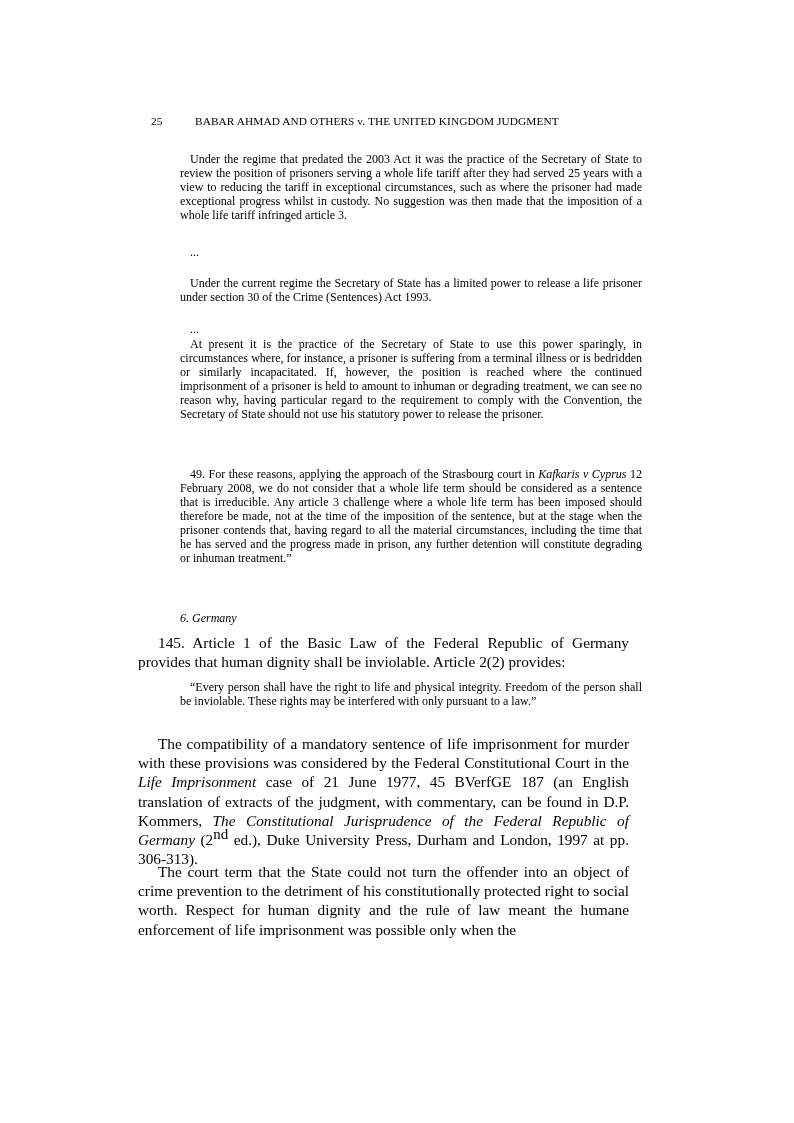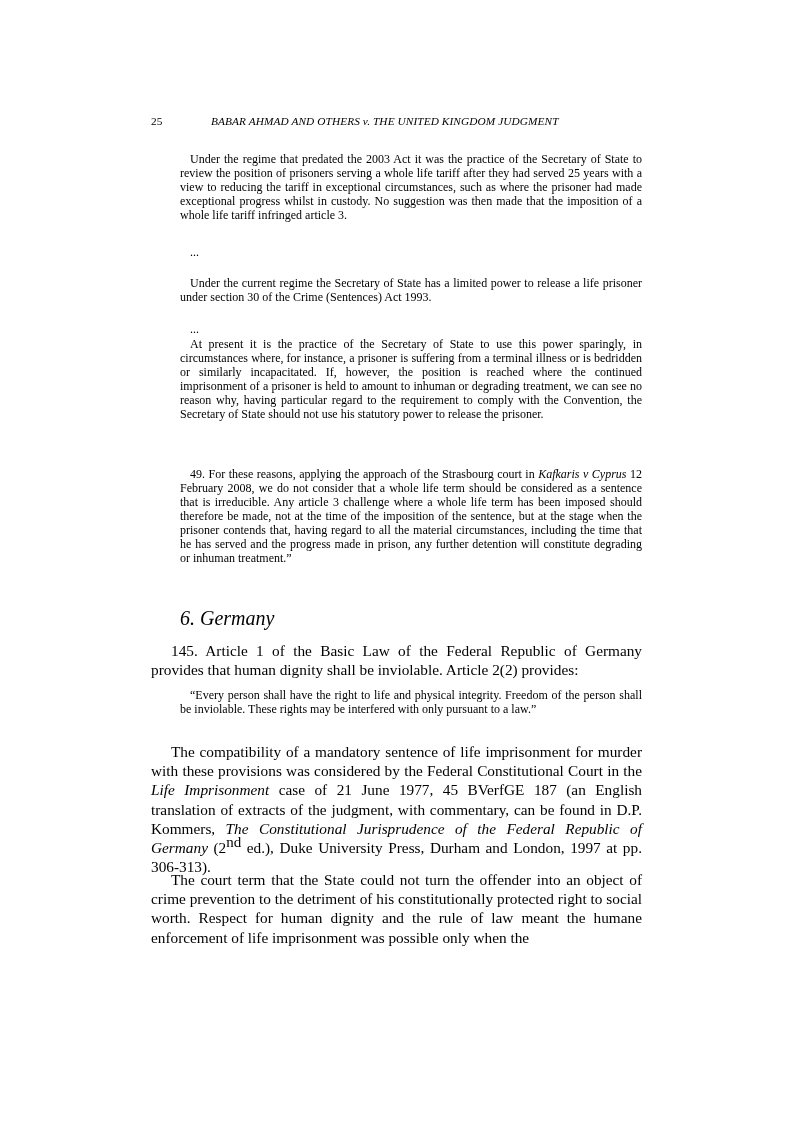--- a/index.html
+++ b/index.html
@@ -1,25 +1,25 @@
 <!DOCTYPE html>
 <html><head>
   <meta charset="utf-8">
   <style>
     html, body { margin: 0; padding: 0; background: #ffffff; }
     body { width: 794px; height: 1123px; position: relative; overflow: hidden;
            font-family: "Liberation Serif", "DejaVu Serif", serif; color: #000; }
     .header { position: absolute; top: 114px; left: 151px; width: 491px; font-size: 11.3px; line-height: 14px; }
     .header .pagenum { position: absolute; left: 0; top: 0; }
-    .header .running { position: absolute; left: 60px; top: 0; letter-spacing: 0.1px; font-style: italic; }
+    .header .running { position: absolute; left: 44px; top: 0; letter-spacing: 0.1px; }
     .quote { position: absolute; left: 180px; width: 462px; font-size: 12px; line-height: 14px; text-align: justify; }
     .quote p { margin: 0; text-indent: 10px; }
     .ellipsis { position: absolute; left: 190px; font-size: 12px; line-height: 15.6px; }
-    .heading { position: absolute; left: 180px; top: 608px; font-size: 20px; font-style: italic; line-height: 20px; }
-    .body { position: absolute; left: 151px; width: 491px; font-size: 15.3px; line-height: 19.2px; text-align: justify; margin-top: 8px; }
+    .heading { position: absolute; left: 180px; top: 608px; font-size: 12px; font-style: italic; line-height: 20px; }
+    .body { position: absolute; left: 138px; width: 491px; font-size: 15.3px; line-height: 19.2px; text-align: justify; }
     .body p { margin: 0; text-indent: 20px; }
     i { font-style: italic; }
     sup { font-size: 15px; line-height: 0; vertical-align: 6px; }
   </style>
 </head>
 <body>
 
 <div class="header">
   <span class="pagenum">25</span>
   <span class="running">BABAR AHMAD AND OTHERS v. THE UNITED KINGDOM JUDGMENT</span>
@@ -44,21 +44,21 @@
 <div class="quote" style="top:467px;">
   <p><span>49.  For these reasons, applying the approach of the Strasbourg court in </span><i>Kafkaris v Cyprus</i><span> 12 February 2008, we do not consider that a whole life term should be considered as a sentence that is irreducible. Any article 3 challenge where a whole life term has been imposed should therefore be made, not at the time of the imposition of the sentence, but at the stage when the prisoner contends that, having regard to all the material circumstances, including the time that he has served and the progress made in prison, any further detention will constitute degrading or inhuman treatment.”</span></p>
 </div>
 
 <div class="heading">6.  Germany</div>
 
 <div class="body" style="top:633px;">
   <p>145.  Article 1 of the Basic Law of the Federal Republic of Germany provides that human dignity shall be inviolable. Article 2(2) provides:</p>
 </div>
 
-<div class="quote" style="top:680px;margin-top:8px;">
+<div class="quote" style="top:680px;">
   <p>“Every person shall have the right to life and physical integrity. Freedom of the person shall be inviolable. These rights may be interfered with only pursuant to a law.”</p>
 </div>
 
 <div class="body" style="top:734px;">
   <p><span>The compatibility of a mandatory sentence of life imprisonment for murder with these provisions was considered by the Federal Constitutional Court in the </span><i>Life Imprisonment</i><span> case of 21 June 1977, 45 BVerfGE 187 (an English translation of extracts of the judgment, with commentary, can be found in D.P. Kommers, </span><i>The Constitutional Jurisprudence of the Federal Republic of Germany</i><span> (2</span><sup>nd</sup><span> ed.), Duke University Press, Durham and London, 1997 at pp. 306-313).</span></p>
 </div>
 
 <div class="body" style="top:862px;">
   <p>The court term that the State could not turn the offender into an object of crime prevention to the detriment of his constitutionally protected right to social worth. Respect for human dignity and the rule of law meant the humane enforcement of life imprisonment was possible only when the</p>
 </div>

